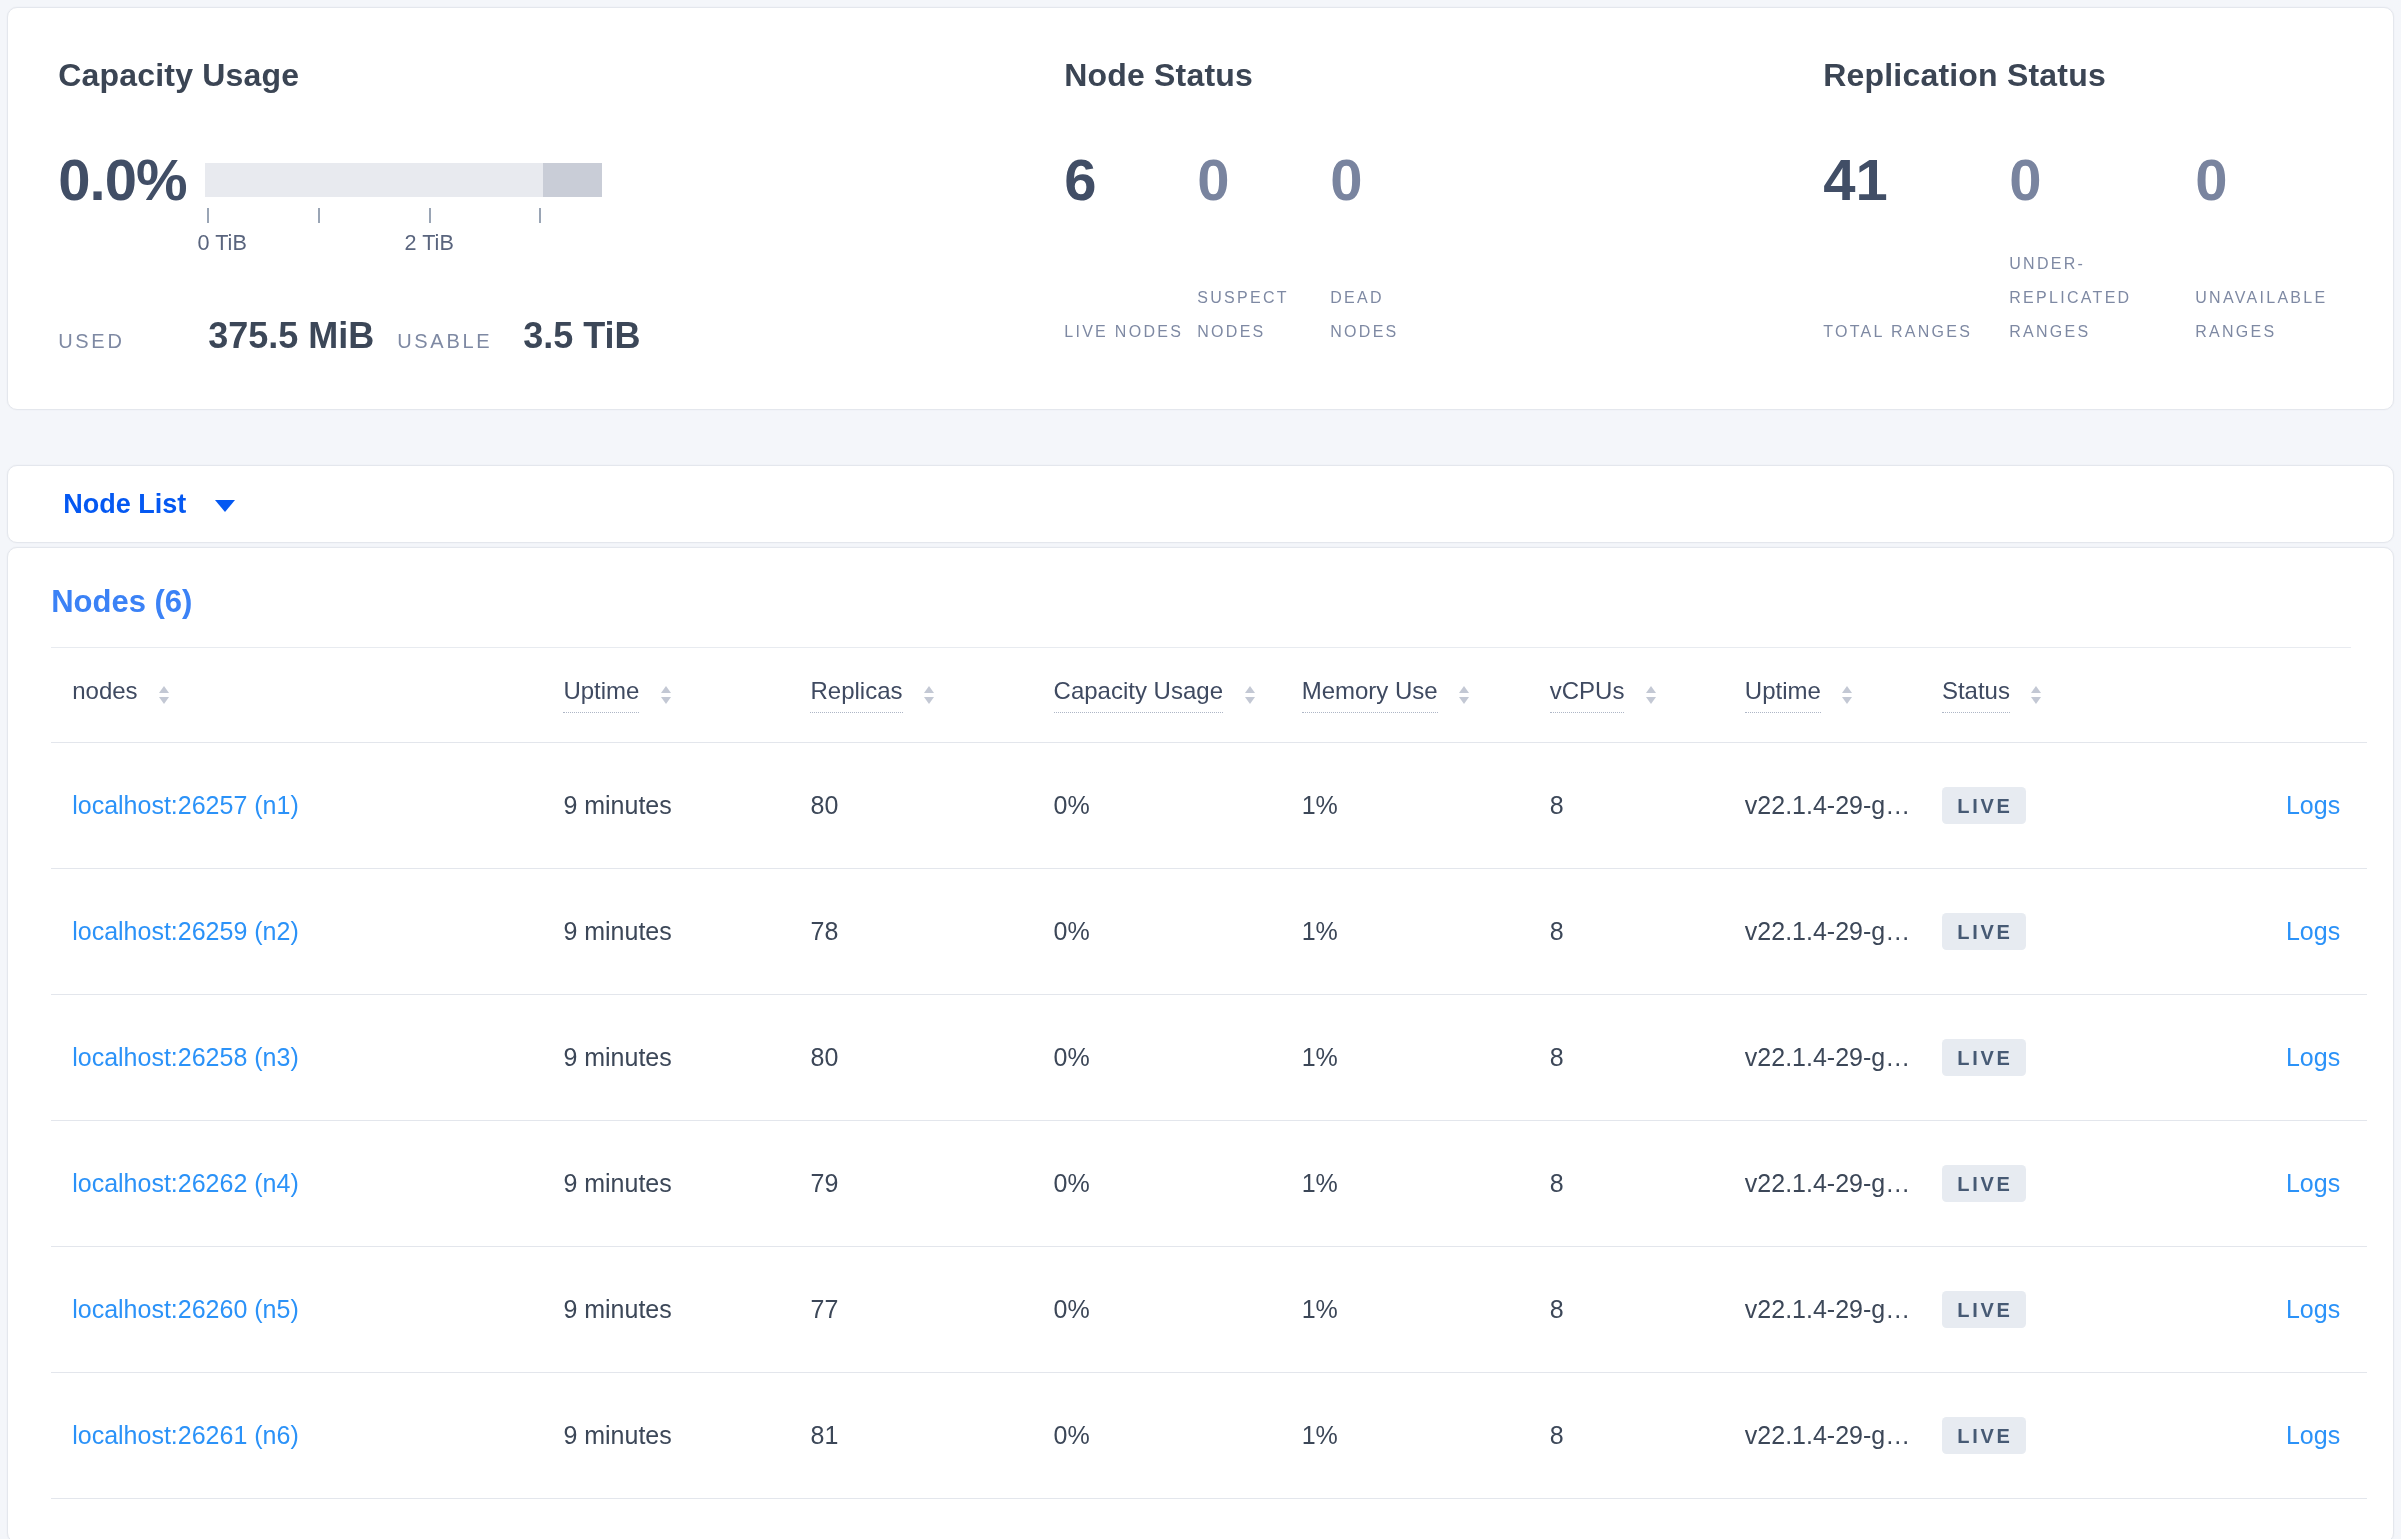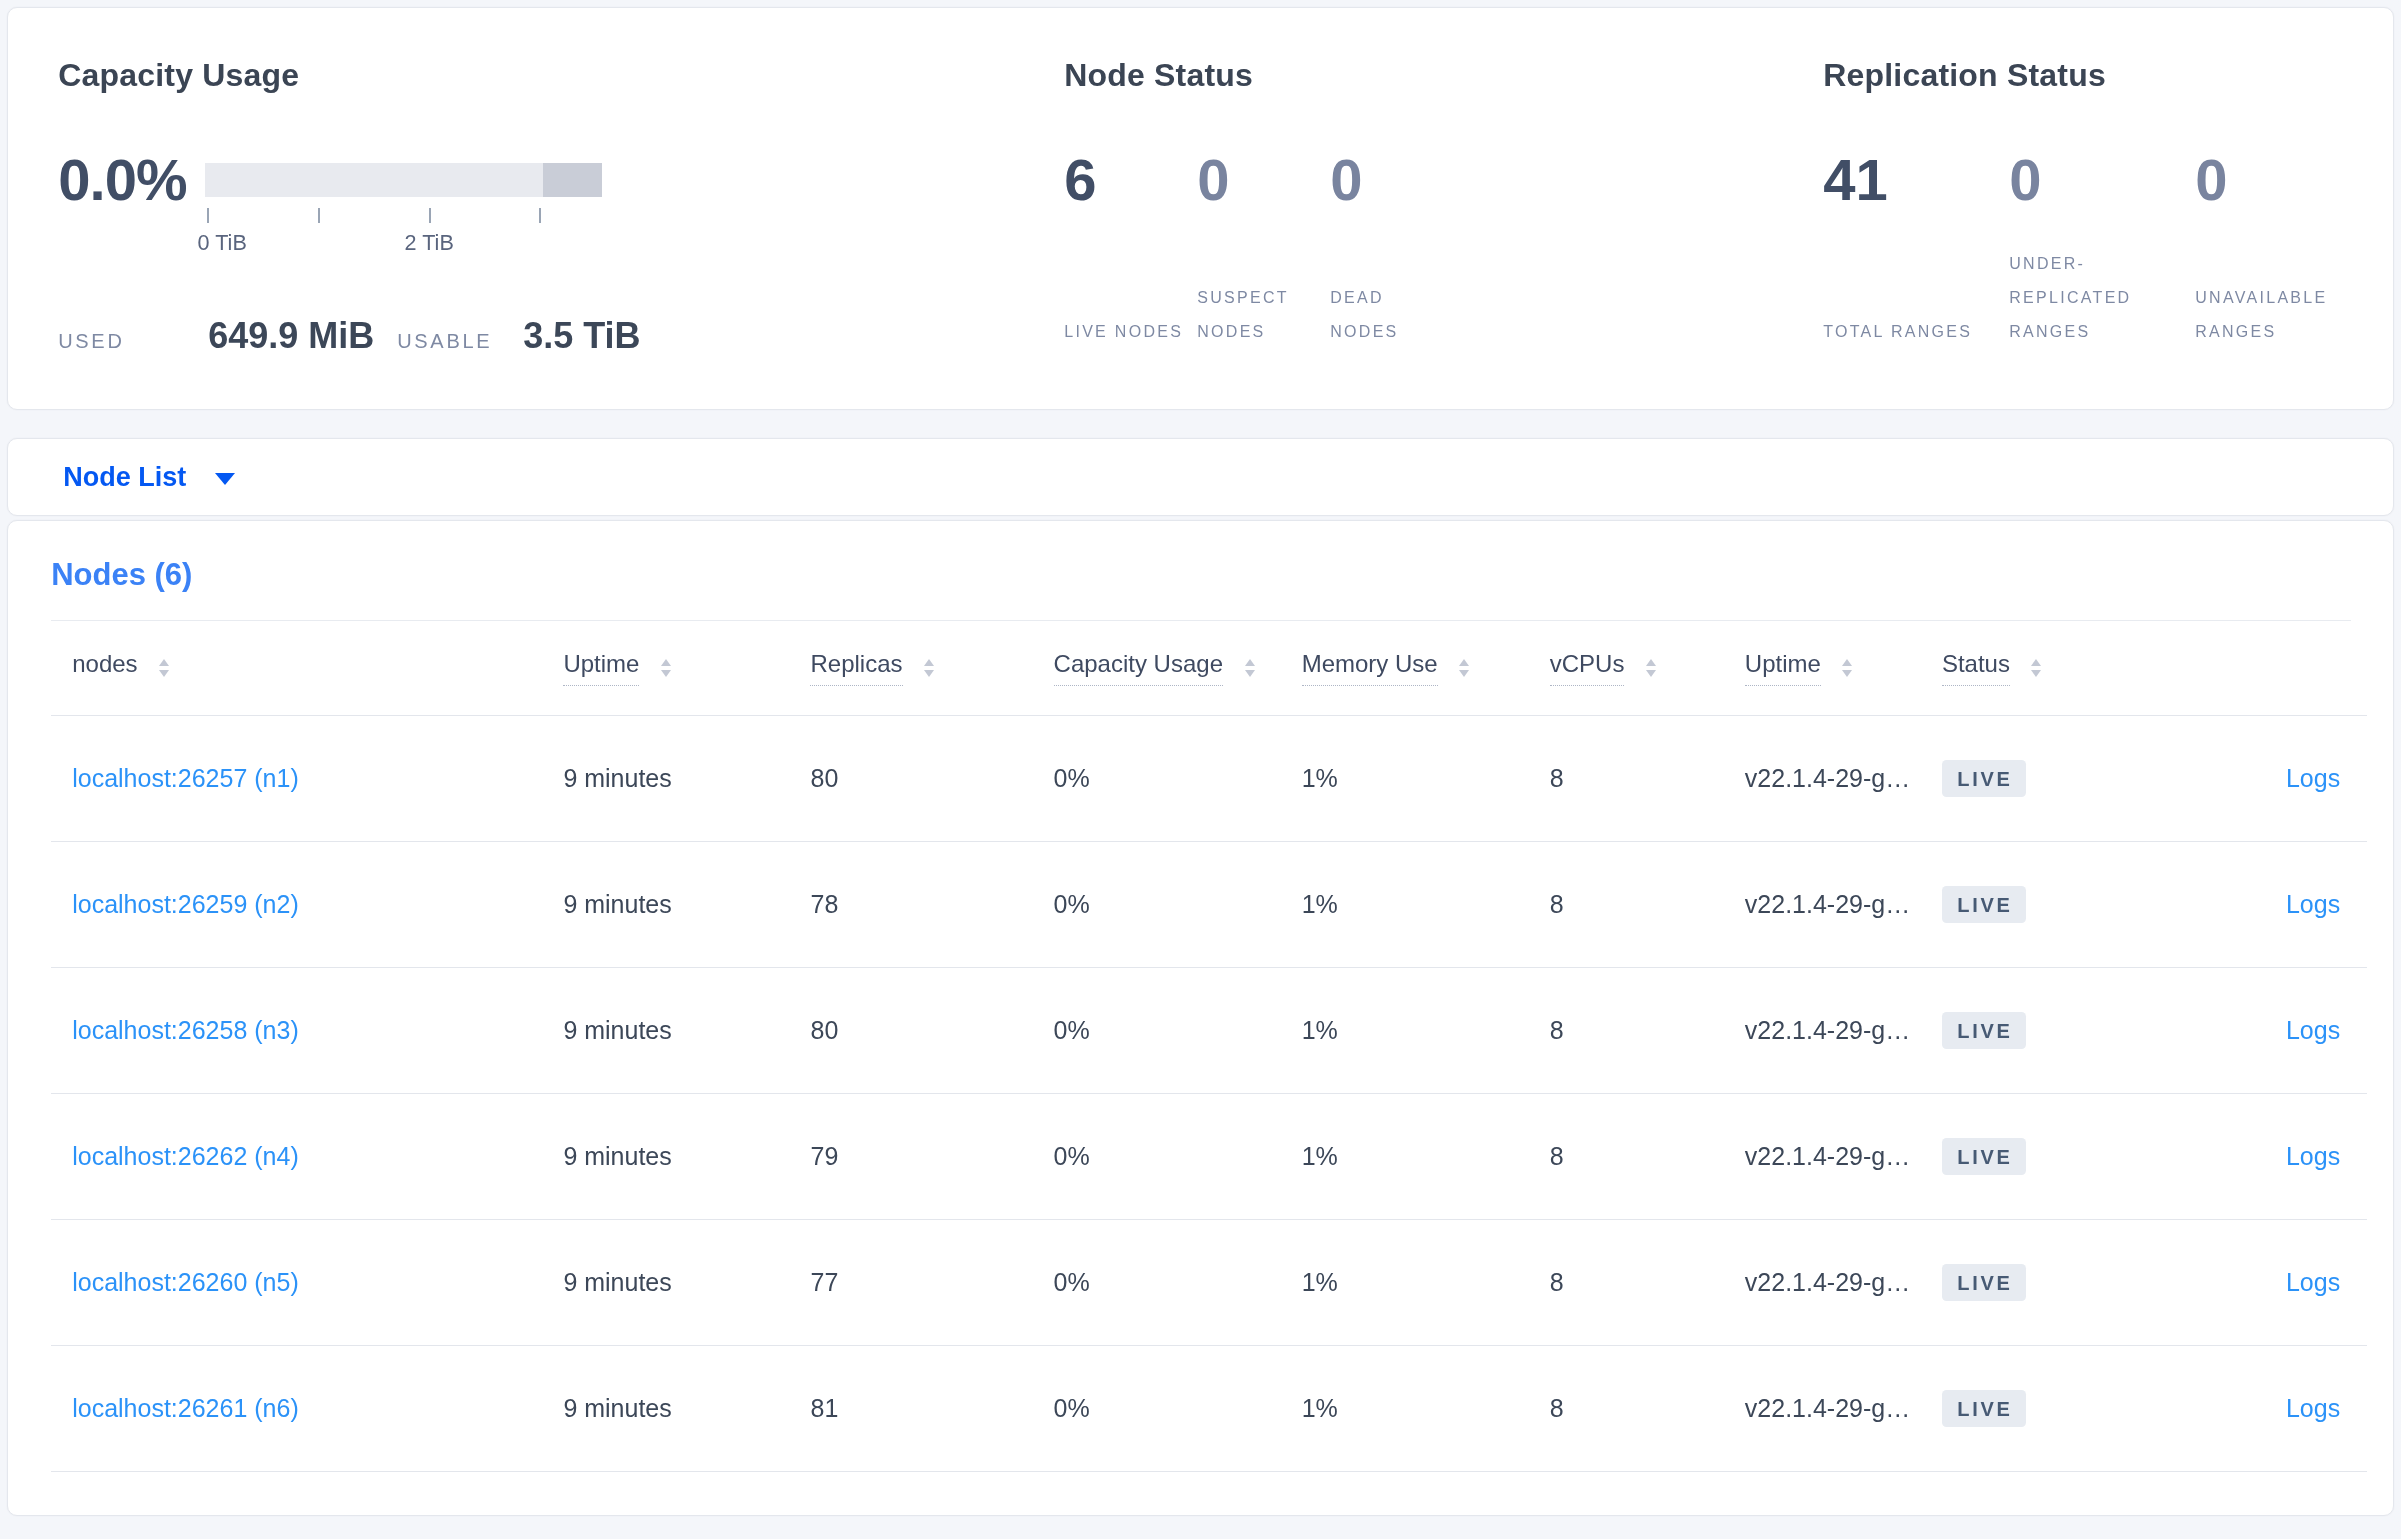--- a/index.html
+++ b/index.html
@@ -73,21 +73,21 @@
     font-size:58px; font-weight:700; line-height:1; color:#79849f;
   }
   .metric.emph .metric-value { color:#414e66; }
   .metric-label {
     font-size:16px; color:#7e89a3; letter-spacing:2.3px;
     line-height:34px; padding-right:9px;
   }
 
   
   .viewbar {
-    margin-top:28px;
+    margin-top:55px;
     height:78px;
     display:flex;
     align-items:center;
     padding-left:55px;
   }
   .view-label {
     font-size:27px; font-weight:700; color:#0458f2; cursor:pointer;
     display:flex; align-items:center;
   }
   .caret-down {
@@ -162,21 +162,21 @@
         <div class="tick" style="left:1.8px"></div>
         <div class="tick" style="left:113px"></div>
         <div class="tick" style="left:224px"></div>
         <div class="tick" style="left:334px"></div>
         <div class="tick-label" style="left:17px">0 TiB</div>
         <div class="tick-label" style="left:224px">2 TiB</div>
       </div>
     </div>
     <div class="usage-row">
       <span class="usage-label first">USED</span>
-      <span class="usage-value first">649.9 MiB</span>
+      <span class="usage-value first">375.5 MiB</span>
       <span class="usage-label second">USABLE</span>
       <span class="usage-value">3.5 TiB</span>
     </div>
   </div>
 
   <div class="nodestat-section">
     <div class="sec-title">Node Status</div>
     <div class="metrics-row">
       <div class="metric emph">
         <span class="metric-value">6</span>

